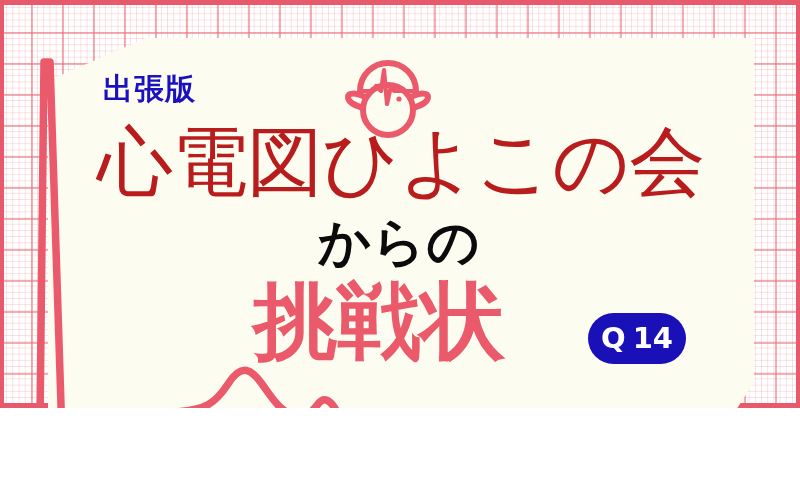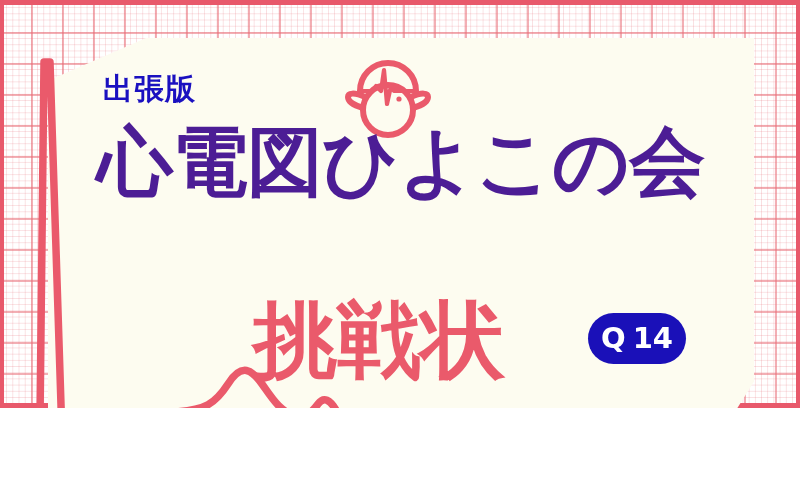--- a/index.html
+++ b/index.html
@@ -97,23 +97,23 @@
     top: 56px;
     width: 104px;
     height: 86px;
   }
 
   
   .main-title {
     position: absolute;
     left: 97px;
     top: 124px;
-    color: #4c1d95;
+    color: #b91c1c;
     font-size: 76px;
-    font-weight: 700;
+    font-weight: 400;
     line-height: 1;
     letter-spacing: -1px;
     white-space: nowrap;
   }
 
   
   .connector {
     position: absolute;
     left: 318px;
     top: 216px;
@@ -122,21 +122,21 @@
     font-weight: 700;
     line-height: 1;
     letter-spacing: 1px;
     white-space: nowrap;
   }
 
   
   .challenge {
     position: absolute;
     left: 253px;
-    top: 298px;
+    top: 279px;
     color: #ea5a6b;
     font-size: 84px;
     font-weight: 700;
     line-height: 1;
     letter-spacing: 0px;
     white-space: nowrap;
   }
 
   
   .q-badge {
@@ -208,20 +208,21 @@
 
     <path d="M 24 35 A 28 28 0 0 1 80 35" fill="none" stroke="#ea5a6b" stroke-width="6" stroke-linecap="round"></path>
 
     <path d="M 24 35 L 36 35 L 40 30 L 45 35 L 48 14 L 51 48 L 55 30 L 58 35 L 80 35" fill="none" stroke="#ea5a6b" stroke-width="4.2" stroke-linecap="round" stroke-linejoin="round"></path>
 
     <circle cx="63" cy="43" r="2.6" fill="#ea5a6b"></circle>
   </svg>
 
   <div class="main-title">心電図ひよこの会</div>
 
+  <div class="connector">からの</div>
 
   <div class="challenge">挑戦状</div>
 
   <div class="q-badge">
     <span class="q-letter">Q</span>
     <span class="q-number">14</span>
   </div>
 
 </div>
 

